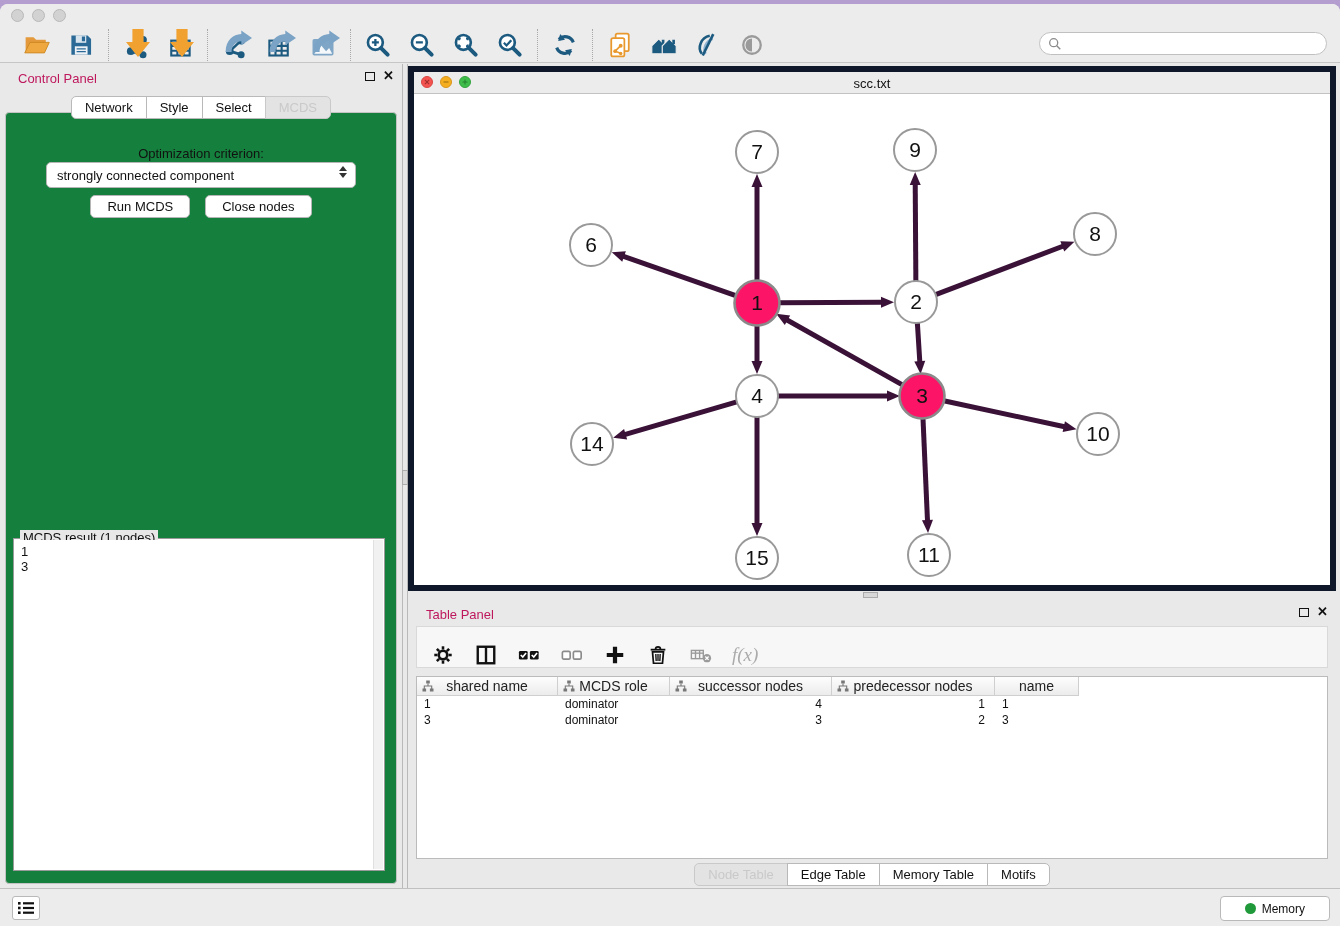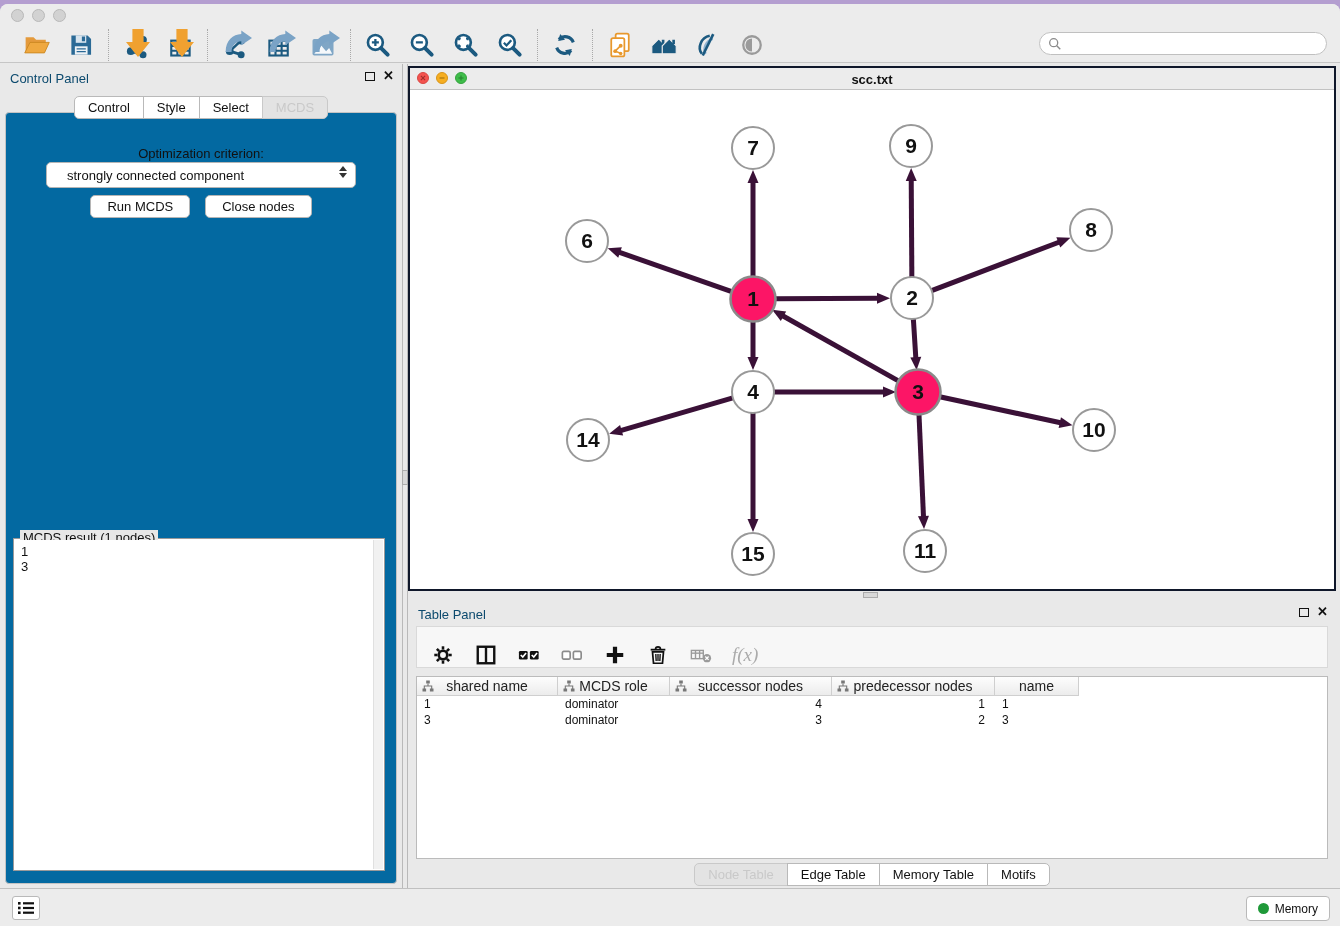--- a/index.html
+++ b/index.html
@@ -25,54 +25,54 @@
   .tbtn { width:30px; height:30px; display:flex; align-items:center; justify-content:center; position:relative; }
   .tbtn svg { width:28px; height:28px; }
   .overlay-arrow { position:absolute; left:3px; top:-1px; width:11px; height:13px; }
   .overlay-out { position:absolute; right:-2px; top:-2px; width:17px; height:14px; }
   .searchbox { position:absolute; right:13px; top:4px; width:288px; height:23px; background:#fff; border:1px solid #c0c0c0; border-radius:12px; display:flex; align-items:center; padding:0 8px; }
   .searchbox input { border:none; outline:none; flex:1; font-size:12px; background:transparent; margin-left:5px; }
 
   
   .control-panel { position:absolute; left:0; top:60px; width:402px; bottom:38px; background:#e9e9e9; }
   .panel-head { position:absolute; top:0; left:0; right:0; height:28px; }
-  .panel-head .ptitle { position:absolute; left:10px; top:7px; font-size:13px; color:#0c4a6e; }
+  .panel-head .ptitle { position:absolute; left:18px; top:7px; font-size:13px; color:#be185d; }
   .winbtns { position:absolute; right:8px; top:7px; display:flex; gap:8px; align-items:center; }
   .float-ic { width:10px; height:9px; border:1.6px solid #111; display:inline-block; }
   .close-ic { font-size:13px; font-weight:bold; color:#111; line-height:10px; }
 
   .tabs-row { position:absolute; left:0; right:0; display:flex; justify-content:center; z-index:3; }
   .cp-tabs { top:32px; }
   .tab { background:#fff; border:1px solid #b9b9b9; padding:3px 13px; font-size:13px; color:#111; margin-left:-1px; white-space:nowrap; }
   .tab:first-child { border-radius:5px 0 0 5px; margin-left:0; }
   .tab:last-child { border-radius:0 5px 5px 0; }
   .tab.selected { background:#e3e3e3; color:#c9c9c9; border-color:#c9c9c9; }
 
-  .cp-box { position:absolute; left:5px; right:5px; top:48px; bottom:4px; border:1px solid #c3c3c3; border-radius:4px; background:#0369a1; }
+  .cp-box { position:absolute; left:5px; right:5px; top:48px; bottom:4px; border:1px solid #c3c3c3; border-radius:4px; background:#15803d; }
   .opt-label { position:absolute; top:33px; left:0; right:0; text-align:center; font-size:13px; color:#111; }
-  .crit-select { position:absolute; top:49px; left:40px; right:40px; height:26px; background:#fff; border:1px solid #b5b5b5; border-radius:5px; font-size:13px; color:#111; display:flex; align-items:center; padding:0 20px; }
+  .crit-select { position:absolute; top:49px; left:40px; right:40px; height:26px; background:#fff; border:1px solid #b5b5b5; border-radius:5px; font-size:13px; color:#111; display:flex; align-items:center; padding:0 10px; }
   .crit-select .chevs { position:absolute; right:8px; top:3px; display:flex; flex-direction:column; gap:2px; }
   .chev-up { width:0; height:0; border-left:4px solid transparent; border-right:4px solid transparent; border-bottom:5px solid #333; }
   .chev-dn { width:0; height:0; border-left:4px solid transparent; border-right:4px solid transparent; border-top:5px solid #333; }
   .btn-row { position:absolute; top:82px; left:0; right:0; display:flex; justify-content:center; gap:15px; }
   .pbtn { background:#fff; border:1px solid #b5b5b5; border-radius:5px; padding:3px 16px; font-size:13px; color:#111; }
 
   .mcds-field { position:absolute; left:7px; right:11px; top:425px; bottom:12px; border:1px solid #9a9a9a; background:#fff; }
   .mcds-legend { position:absolute; top:-9px; left:6px; background:#e7e7e7; padding:0 3px; font-size:13px; color:#111; }
   .mcds-text { position:absolute; inset:1px 11px 1px 1px; background:#fff; font-size:13px; color:#111; padding:4px 6px; white-space:pre; overflow:hidden; }
   .mcds-scroll { position:absolute; top:1px; bottom:1px; right:1px; width:10px; background:#f1f1f1; border-left:1px solid #e0e0e0; }
 
   
   .vsplit { position:absolute; left:402px; top:60px; width:6px; bottom:38px; background:#e9e9e9; border-left:1px solid #b9b9b9; border-right:1px solid #b9b9b9; }
   .vsplit .handle { position:absolute; top:406px; left:-1px; width:6px; height:15px; background:#d8d8d8; border:1px solid #ababab; }
   .hsplit { position:absolute; left:408px; right:0; top:587px; height:9px; background:#e9e9e9; }
   .hsplit .handle { position:absolute; left:455px; top:1px; width:15px; height:6px; background:#d8d8d8; border:1px solid #ababab; }
 
   
-  .net-win { position:absolute; left:408px; top:62px; right:4px; height:525px; border:2px solid #0f172a; background:#fff;font-weight:bold; }
+  .net-win { position:absolute; left:408px; top:62px; right:4px; height:525px; border:6px solid #0f172a; background:#fff; }
   .net-title { position:absolute; top:0; left:0; right:0; height:22px; background:#ececec; border-bottom:1px solid #c2c2c2; }
   .net-title .nlights { position:absolute; left:7px; top:4px; display:flex; gap:7px; }
   .net-title .light { width:12px; height:12px; }
   .net-title .ntext { position:absolute; left:0; right:0; top:4px; text-align:center; font-size:13px; color:#111; }
   .net-canvas { position:absolute; top:22px; left:0; right:0; bottom:0; background:#fff; overflow:hidden; }
   .net-canvas svg text { font-family:"Liberation Sans", sans-serif; }
 
   
   .table-panel { position:absolute; left:408px; right:4px; top:596px; bottom:38px; background:#e9e9e9; }
   .tp-toolbar { position:absolute; top:26px; left:8px; right:8px; height:42px; background:#f7f7f7; border:1px solid #d9d9d9; display:flex; align-items:flex-end; gap:19px; padding:0 14px; }
@@ -83,21 +83,21 @@
   .tbl-header { display:flex; height:19px; }
   .th-cell { position:relative; display:flex; align-items:center; justify-content:center; gap:5px; font-size:14px; color:#222; background:linear-gradient(#fdfdfd,#ececec); border-right:1px solid #cfcfcf; border-bottom:1px solid #cfcfcf; }
   .th-cell svg { position:absolute; left:5px; width:12px; height:12px; }
   .tbl-row { display:flex; height:16px; }
   .td-cell { font-size:12px; color:#111; line-height:16px; overflow:hidden; white-space:nowrap; }
   .tp-tabs { bottom:2px; }
 
   
   .statusbar { position:absolute; left:0; right:0; bottom:0; height:38px; background:#ececec; border-top:1px solid #c0c0c0; }
   .list-btn { position:absolute; left:12px; top:7px; width:28px; height:24px; background:#fff; border:1px solid #b9b9b9; border-radius:3px; display:flex; align-items:center; justify-content:center; }
-  .mem-btn { position:absolute; right:10px; top:7px; height:25px; background:#fff; border:1px solid #b9b9b9; border-radius:4px; display:flex; align-items:center; gap:6px; padding:0 11px; font-size:12px; color:#111; }
+  .mem-btn { position:absolute; right:10px; top:7px; height:25px; background:#fff; border:1px solid #b9b9b9; border-radius:4px; display:flex; align-items:center; gap:6px; padding:0 24px; font-size:12px; color:#111; }
   .mem-dot { width:11px; height:11px; border-radius:50%; background:#1f9939; }
 </style>
 </head>
 <body>
 
 <div class="app">
 
   <div class="titlebar">
     <div class="lights">
       <span class="light"></span>
@@ -288,21 +288,21 @@
 
   <div class="control-panel">
     <div class="panel-head">
       <span class="ptitle">Control Panel</span>
       <span class="winbtns">
         <span class="float-ic"></span>
         <span class="close-ic">✕</span>
       </span>
     </div>
     <div class="tabs-row cp-tabs" id="cp-tabs">
-        <span class="tab">Control</span>
+        <span class="tab">Network</span>
         <span class="tab">Style</span>
         <span class="tab">Select</span>
         <span class="tab selected">MCDS</span>
       </div>
     <div class="cp-box">
       <div class="opt-label">Optimization criterion:</div>
       <div class="crit-select">
         <span>strongly connected component</span>
         <span class="chevs">
             <span class="chev-up"></span>

